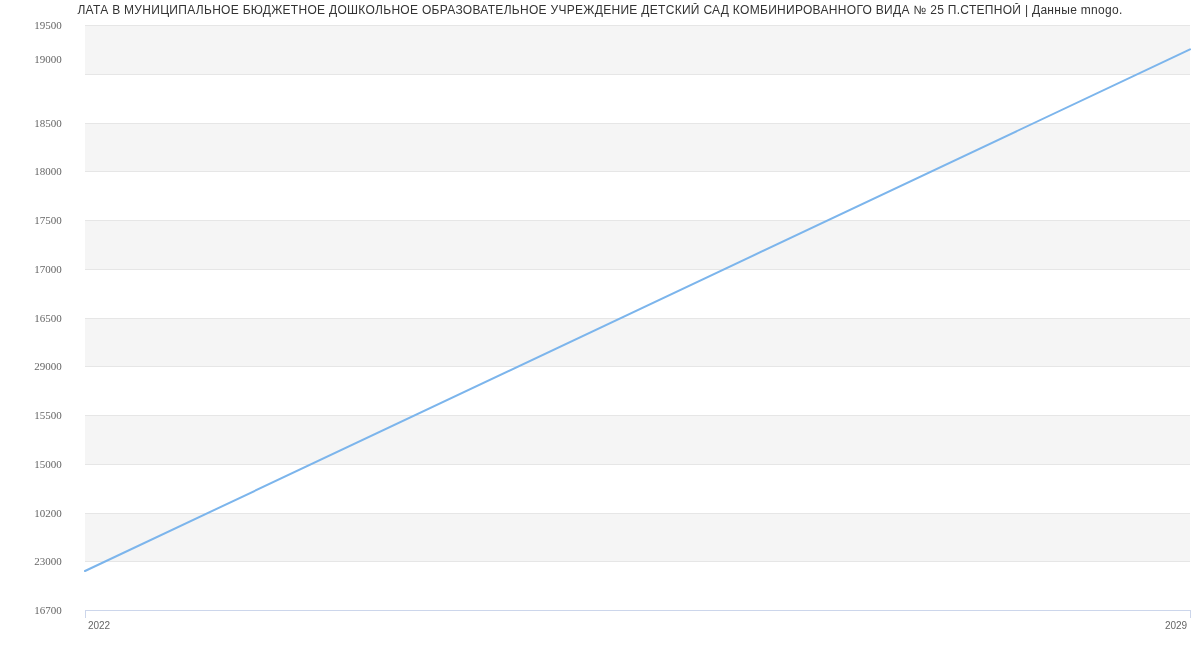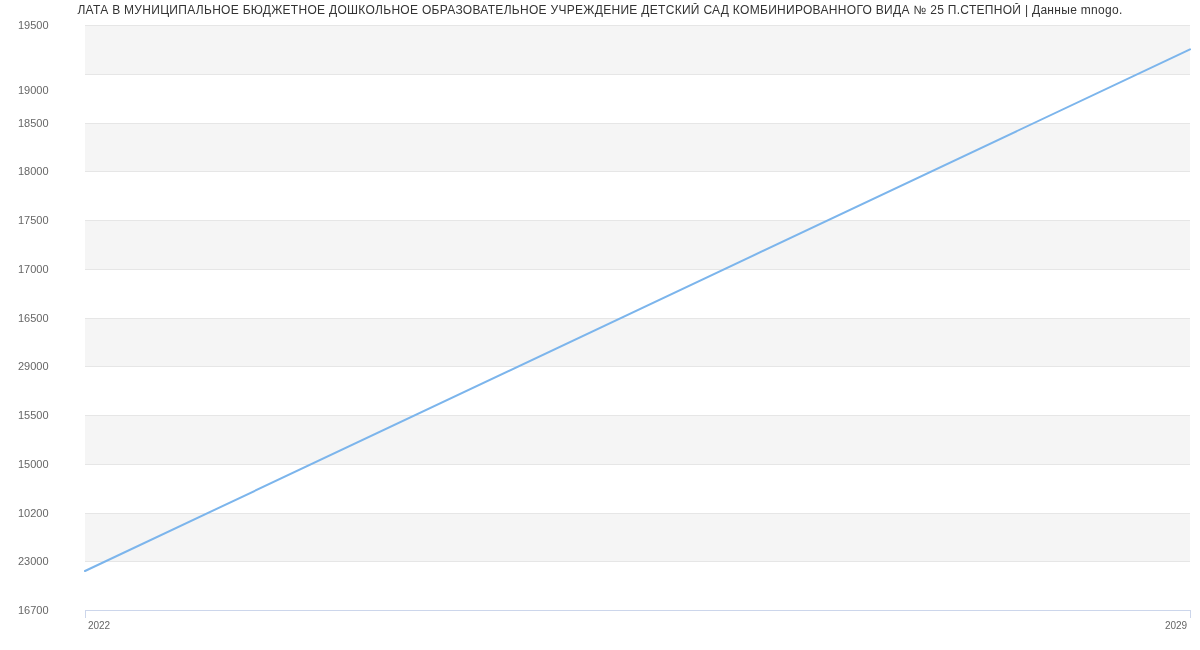--- a/index.html
+++ b/index.html
@@ -46,24 +46,25 @@
       background: #e6e6e6;
     }
     .axis-line {
       position: absolute;
       background: #ccd6eb;
     }
     .y-tick-label {
       position: absolute;
       right: 1122px;
       width: 60px;
-      text-align: left;
+      text-align: center;
       font-size: 11px;
       color: #666;
       transform: translateY(-50%);
+      font-family: Liberation Serif, serif;
     }
     .x-tick-label {
       position: absolute;
       font-size: 10px;
       color: #666;
       transform: translateX(-50%);
     }
     .x-tick {
       position: absolute;
       width: 1px;
@@ -121,18 +122,18 @@
 <div class="y-tick-label" style="top: 561.25px;">23000</div>
 <div class="y-tick-label" style="top: 512.5px;">10200</div>
 <div class="y-tick-label" style="top: 463.75px;">15000</div>
 <div class="y-tick-label" style="top: 415px;">15500</div>
 <div class="y-tick-label" style="top: 366.25px;">29000</div>
 <div class="y-tick-label" style="top: 317.5px;">16500</div>
 <div class="y-tick-label" style="top: 268.75px;">17000</div>
 <div class="y-tick-label" style="top: 220px;">17500</div>
 <div class="y-tick-label" style="top: 171.25px;">18000</div>
 <div class="y-tick-label" style="top: 122.5px;">18500</div>
-<div class="y-tick-label" style="top: 90px;">19000</div>
+<div class="y-tick-label" style="top: 59px;">19000</div>
 <div class="y-tick-label" style="top: 25px;">19500</div>
 <div class="x-tick" style="left: 85px; top: 610px;"></div>
 <div class="x-tick-label" style="top: 620px; left: 99px;">2022</div>
 <div class="x-tick" style="left: 1190px; top: 610px;"></div>
 <div class="x-tick-label" style="top: 620px; left: 1176px;">2029</div>
 
 </body></html>

